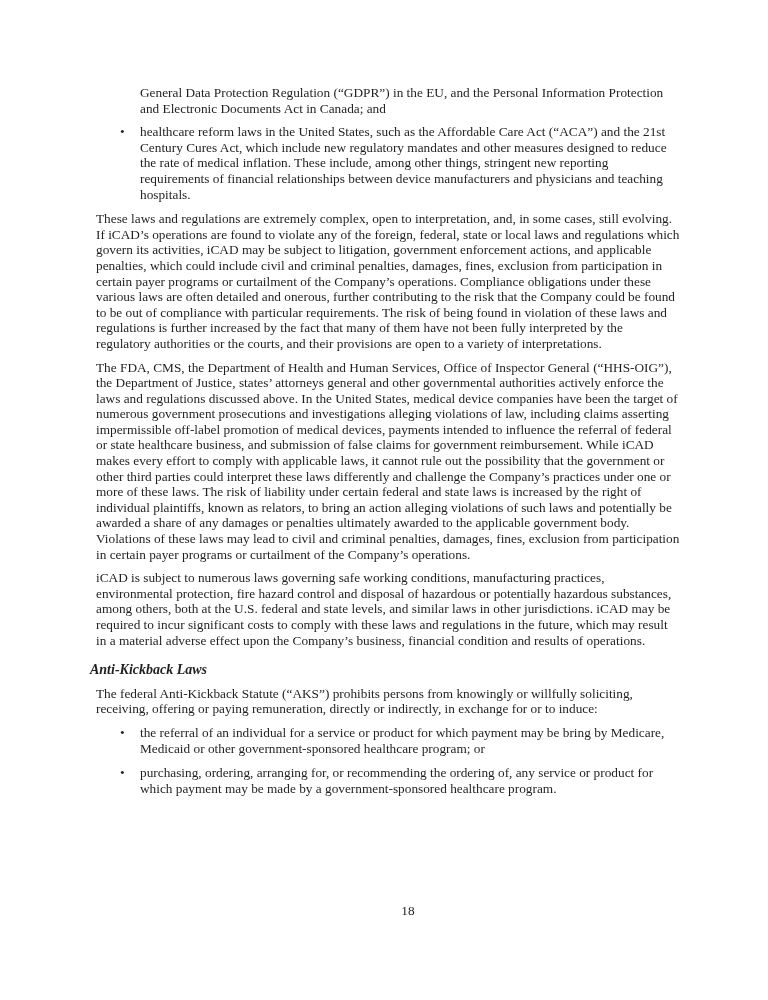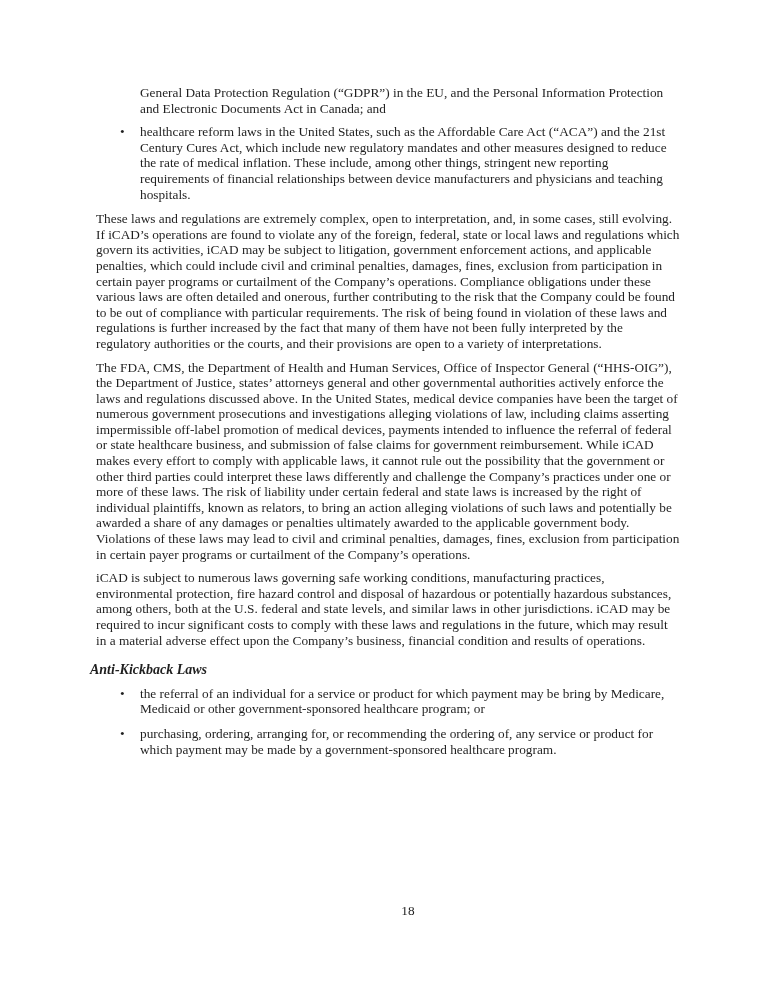--- a/index.html
+++ b/index.html
@@ -75,20 +75,21 @@
 
     <p class="para">These laws and regulations are extremely complex, open to interpretation, and, in some cases, still evolving. If iCAD’s operations are found to violate any of the foreign, federal, state or local laws and regulations which govern its activities, iCAD may be subject to litigation, government enforcement actions, and applicable penalties, which could include civil and criminal penalties, damages, fines, exclusion from participation in certain payer programs or curtailment of the Company’s operations. Compliance obligations under these various laws are often detailed and onerous, further contributing to the risk that the Company could be found to be out of compliance with particular requirements. The risk of being found in violation of these laws and regulations is further increased by the fact that many of them have not been fully interpreted by the regulatory authorities or the courts, and their provisions are open to a variety of interpretations.</p>
 
     <p class="para">The FDA, CMS, the Department of Health and Human Services, Office of Inspector General (“HHS-OIG”), the Department of Justice, states’ attorneys general and other governmental authorities actively enforce the laws and regulations discussed above. In the United States, medical device companies have been the target of numerous government prosecutions and investigations alleging violations of law, including claims asserting impermissible off-label promotion of medical devices, payments intended to influence the referral of federal or state healthcare business, and submission of false claims for government reimbursement. While iCAD makes every effort to comply with applicable laws, it cannot rule out the possibility that the government or other third parties could interpret these laws differently and challenge the Company’s practices under one or more of these laws. The risk of liability under certain federal and state laws is increased by the right of individual plaintiffs, known as relators, to bring an action alleging violations of such laws and potentially be awarded a share of any damages or penalties ultimately awarded to the applicable government body. Violations of these laws may lead to civil and criminal penalties, damages, fines, exclusion from participation in certain payer programs or curtailment of the Company’s operations.</p>
 
     <p class="para">iCAD is subject to numerous laws governing safe working conditions, manufacturing practices, environmental protection, fire hazard control and disposal of hazardous or potentially hazardous substances, among others, both at the U.S. federal and state levels, and similar laws in other jurisdictions. iCAD may be required to incur significant costs to comply with these laws and regulations in the future, which may result in a material adverse effect upon the Company’s business, financial condition and results of operations.</p>
 
 
     <h3 class="section-heading">Anti-Kickback Laws</h3>
 
+    <p class="para">The federal Anti-Kickback Statute (“AKS”) prohibits persons from knowingly or willfully soliciting, receiving, offering or paying remuneration, directly or indirectly, in exchange for or to induce:</p>
 
     <div class="list-item">
       <span class="bullet-marker">•</span>
       <span class="list-item-text">the referral of an individual for a service or product for which payment may be bring by Medicare, Medicaid or other government-sponsored healthcare program; or</span>
     </div>
 
     <div class="list-item">
       <span class="bullet-marker">•</span>
       <span class="list-item-text">purchasing, ordering, arranging for, or recommending the ordering of, any service or product for which payment may be made by a government-sponsored healthcare program.</span>
     </div>

